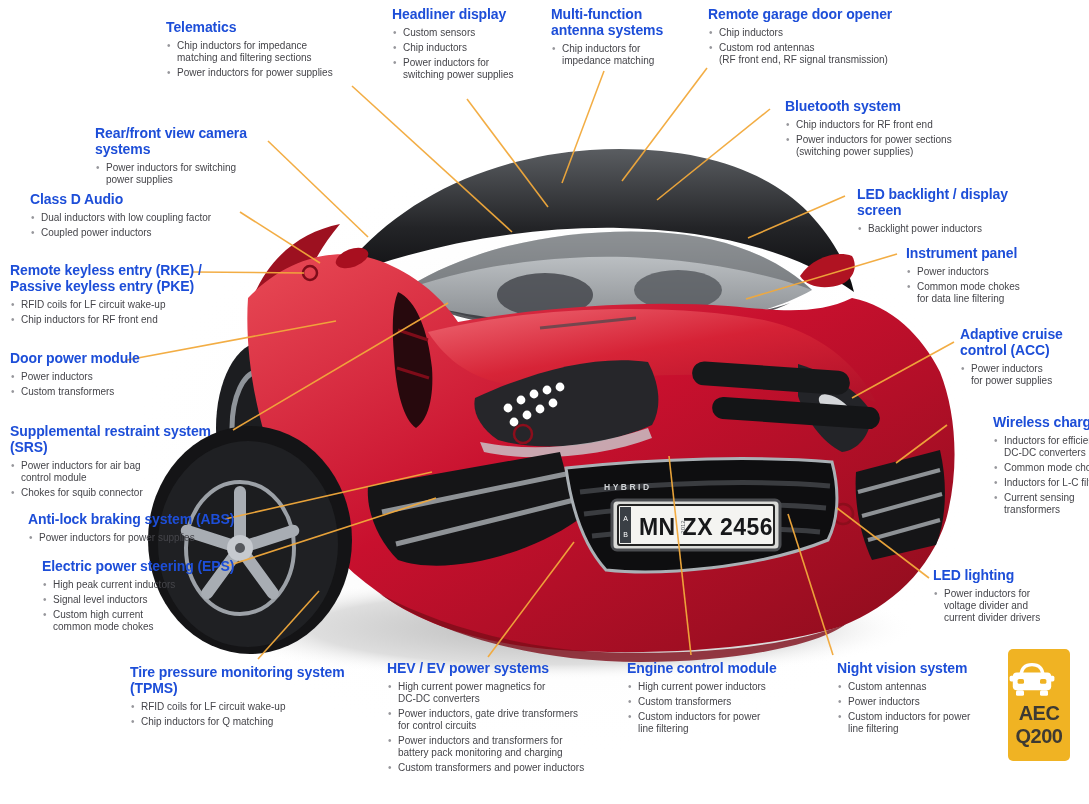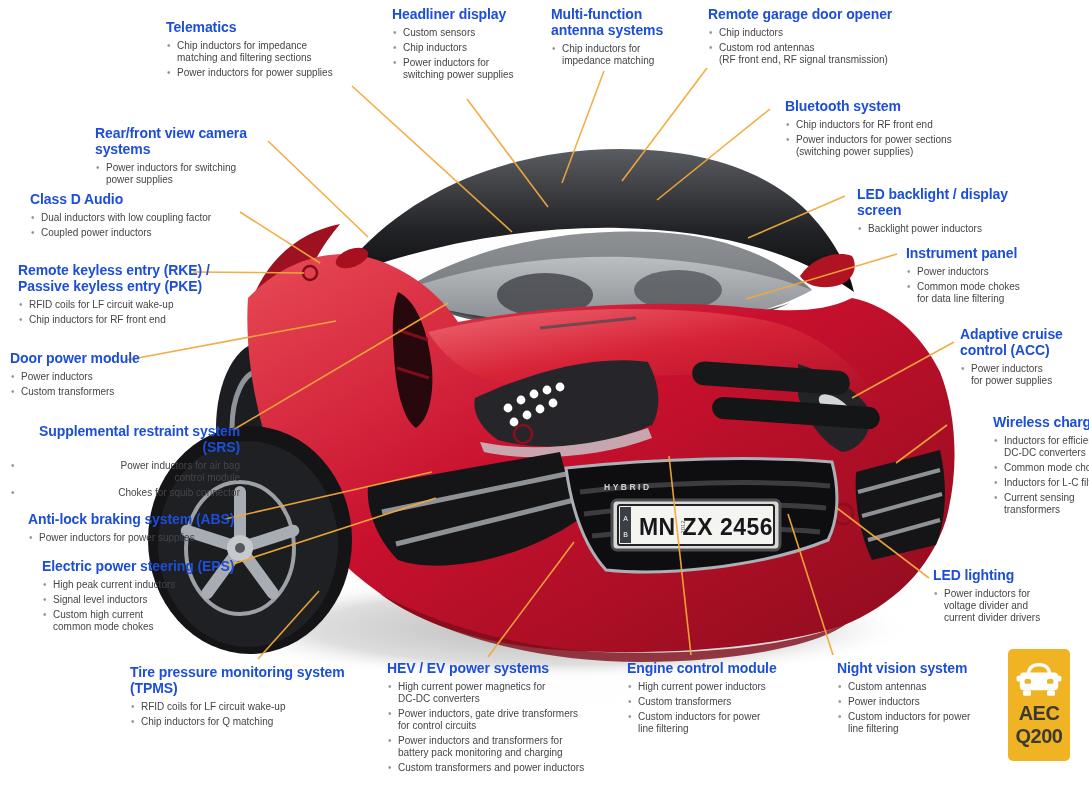--- a/index.html
+++ b/index.html
@@ -9,21 +9,21 @@
   .label{position:absolute;z-index:5;}
   .ltitle{font-size:14px;font-weight:700;color:#1d4ed8;line-height:1.13;
           margin-bottom:4px;white-space:pre-line;letter-spacing:-0.1px;}
   ul.bullets{list-style:none;margin:0;padding:0;}
   .bullets li{position:relative;font-size:10px;color:#45454a;line-height:1.2;
               padding-left:11px;margin-bottom:3px;white-space:pre-line;}
   .bullets li::before{content:"\2022";position:absolute;left:1px;top:0;
               font-size:10px;color:#97979c;}
   .badge{position:absolute;left:1008px;top:649px;width:62px;height:112px;
          border-radius:5px;z-index:6;display:flex;flex-direction:column;
-         align-items:center;padding-top:9px;box-sizing:border-box;}
+         padding-top:9px;box-sizing:border-box;}
   .badge-text{font-weight:700;font-size:20px;line-height:1.02;color:#3d3a33;
          text-align:center;letter-spacing:-0.5px;margin-top:3px;}
 </style>
 </head>
 <body>
 
 <div id="stage">
 
   <svg id="scene" width="1089" height="804" viewBox="0 0 1089 804">
     <defs>
@@ -253,21 +253,21 @@
         <li>Power inductors for switching
 power supplies</li>
       </ul>
     </div>
     <div class="label" style="left: 857px; top: 187px; width: 190px;">
       <div class="ltitle">LED backlight / display screen</div>
       <ul class="bullets">
         <li>Backlight power inductors</li>
       </ul>
     </div>
-    <div class="label" style="left: 18px; top: 263px; width: 210px;">
+    <div class="label" style="left: 10px; top: 263px; width: 210px;">
       <div class="ltitle">Remote keyless entry (RKE) /
 Passive keyless entry (PKE)</div>
       <ul class="bullets">
         <li>RFID coils for LF circuit wake-up</li>
         <li>Chip inductors for RF front end</li>
       </ul>
     </div>
     <div class="label" style="left: 906px; top: 246px; width: 170px;">
       <div class="ltitle">Instrument panel</div>
       <ul class="bullets">
@@ -284,21 +284,21 @@
       </ul>
     </div>
     <div class="label" style="left: 960px; top: 327px; width: 125px;">
       <div class="ltitle">Adaptive cruise
 control (ACC)</div>
       <ul class="bullets">
         <li>Power inductors
 for power supplies</li>
       </ul>
     </div>
-    <div class="label" style="left: 10px; top: 424px; width: 230px; text-align: right;">
+    <div class="label" style="left: 10px; top: 424px; width: 230px;">
       <div class="ltitle">Supplemental restraint system (SRS)</div>
       <ul class="bullets">
         <li>Power inductors for air bag
 control module</li>
         <li>Chokes for squib connector</li>
       </ul>
     </div>
     <div class="label" style="left: 993px; top: 415px; width: 135px;">
       <div class="ltitle">Wireless charging</div>
       <ul class="bullets">

